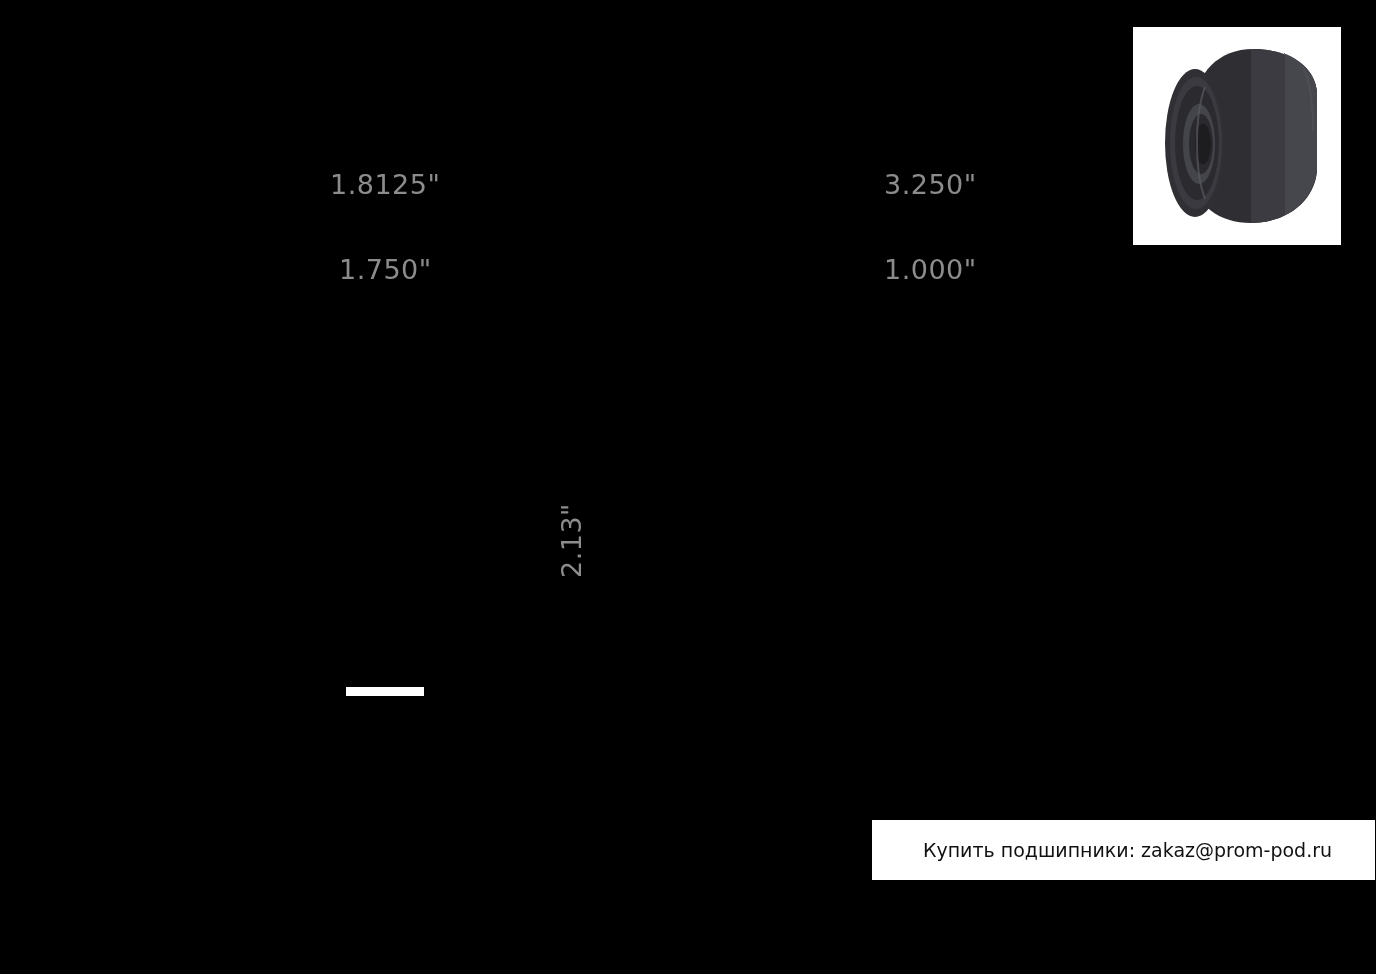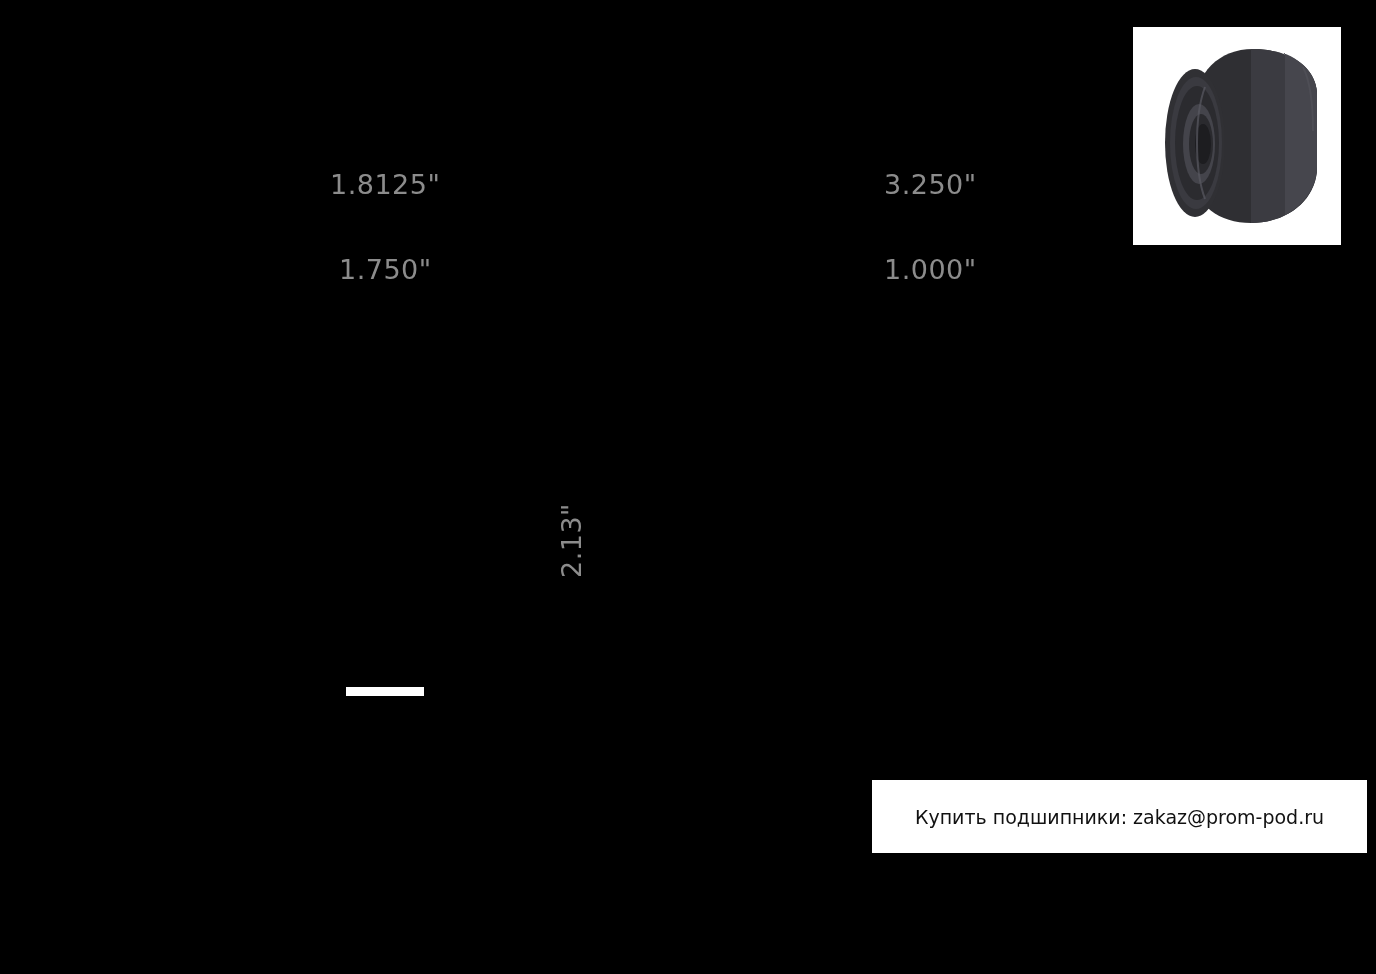--- a/index.html
+++ b/index.html
@@ -64,27 +64,28 @@
     position: absolute;
     left: 346px;
     top: 687px;
     width: 78px;
     height: 9px;
     background: #ffffff;
   }
   #promo-banner {
     position: absolute;
     left: 872px;
-    top: 780px;
+    top: 820px;
     width: 495px;
-    height: 73px;
+    height: 60px;
     background: #ffffff;
     display: flex;
     align-items: center;
     justify-content: center;
+    padding-left: 8px;
   }
   #promo-text {
     color: #111111;
     font-family: "DejaVu Sans", sans-serif;
     font-size: 19px;
     white-space: nowrap;
   }
 </style>
 </head>
 <body>

